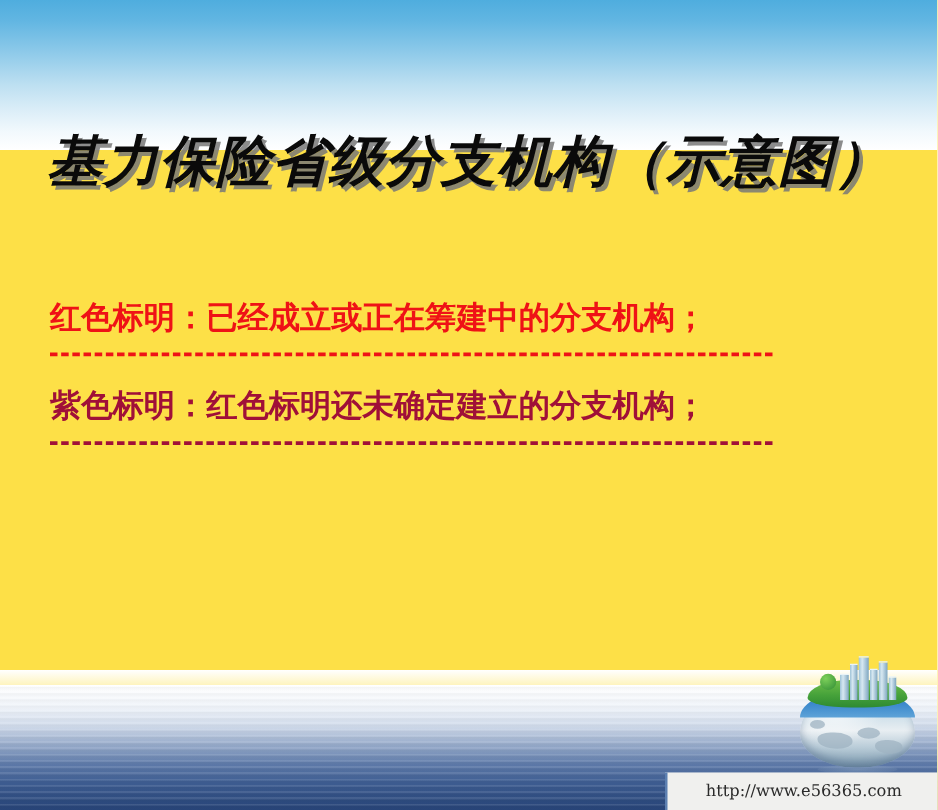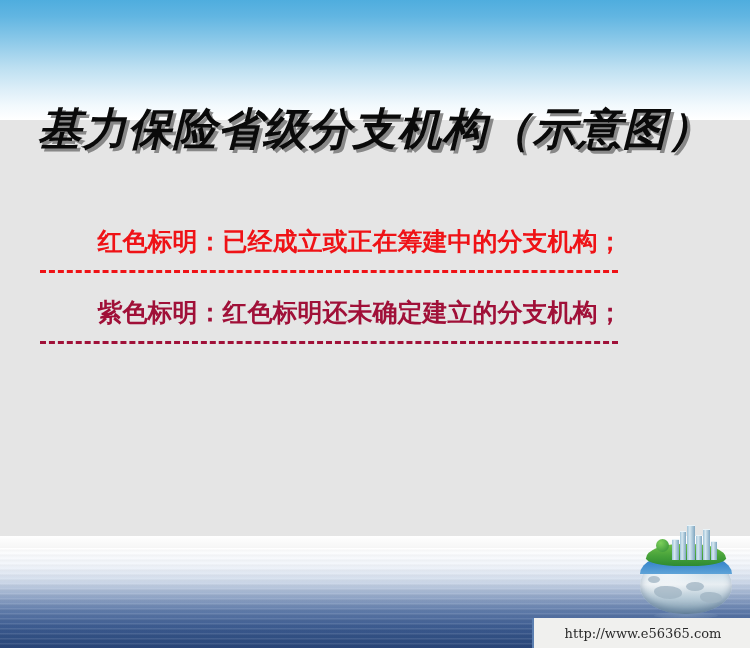--- a/index.html
+++ b/index.html
@@ -9,21 +9,21 @@
   }
   body {
     font-family: "Liberation Sans", sans-serif;
   }
 
   #slide {
     position: relative;
     width: 750px;
     height: 648px;
     overflow: hidden;
-    background: #e5e5e5;
+    background: #fde047;
   }
 
   
   .sky {
     position: absolute;
     left: 0; top: 0;
     width: 750px;
     height: 120px;
     background: linear-gradient(to bottom,
                 #4fadde 0%,
@@ -82,23 +82,22 @@
     letter-spacing: 1px;
     color: #0a0a0a;
     text-shadow: 3px 3px 0 rgba(120,120,120,0.85);
     white-space: nowrap;
   }
 
   
   .legend {
     position: absolute;
     left: 40px;
-    top: 220px;
+    top: 232px;
     width: 640px;
-    text-align: center;
   }
 
   .legend-row {
     position: relative;
     margin-bottom: 0;
   }
 
   .legend-text {
     font-family: "DejaVu Sans", "Liberation Sans", sans-serif;
     font-size: 25px;

